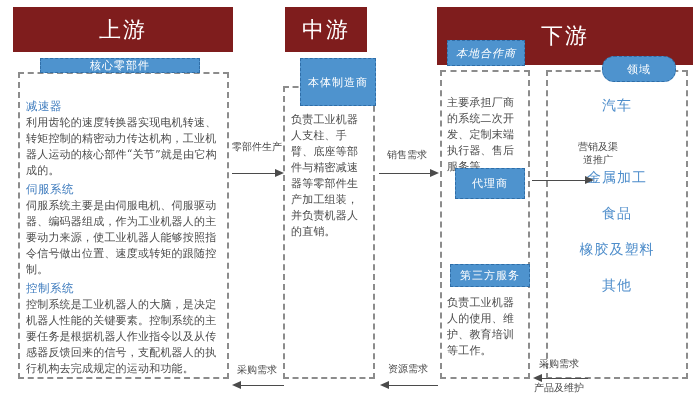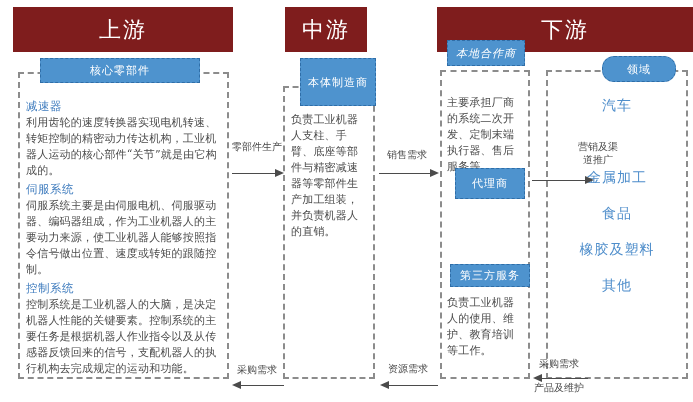--- a/index.html
+++ b/index.html
@@ -11,30 +11,30 @@
   .stage{position:absolute;left:0;top:0;width:693px;height:402px;}
 
   
   .band{
     position:absolute;background:#7f1d1d;color:#ffffff;
     display:flex;align-items:center;justify-content:center;
     font-size:22px;letter-spacing:2px;
   }
   #band-up{left:13px;top:7px;width:220px;height:45px;}
   #band-mid{left:285px;top:7px;width:82px;height:45px;}
-  #band-down{left:437px;top:7px;width:256px;height:45px;text-align:center;}
+  #band-down{left:437px;top:7px;width:256px;height:58px;text-align:center;}
 
   
   .chip{
     position:absolute;background:#4E93CE;color:#ffffff;
     display:flex;align-items:center;justify-content:center;
     font-size:11px;letter-spacing:1px;
     border:1px dashed #2f6ea8;box-sizing:border-box;
   }
-  #chip-core{left:40px;top:58px;width:160px;height:25px;}
+  #chip-core{left:40px;top:58px;width:160px;height:15px;}
   #chip-body{left:300px;top:58px;width:76px;height:48px;}
   #chip-local{left:447px;top:40px;width:78px;height:26px;font-style:italic;}
   #chip-agent{left:455px;top:168px;width:70px;height:31px;}
   #chip-third{left:450px;top:264px;width:80px;height:23px;}
   #chip-field{left:602px;top:56px;width:74px;height:26px;border-radius:12px;}
 
   
   .panel{
     position:absolute;border:2px dashed #8c8c8c;box-sizing:border-box;
   }

